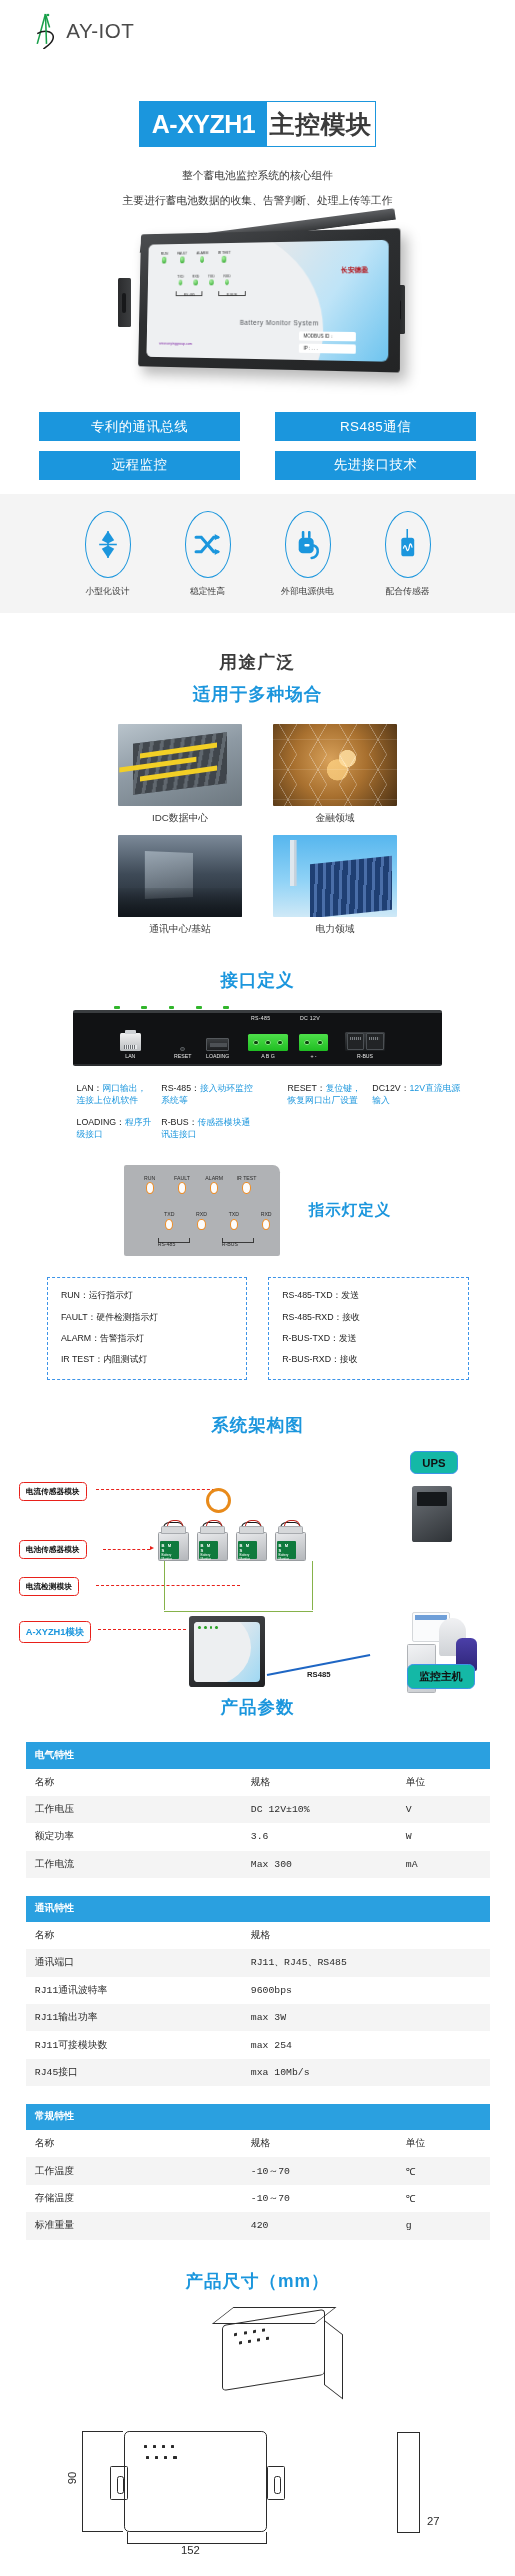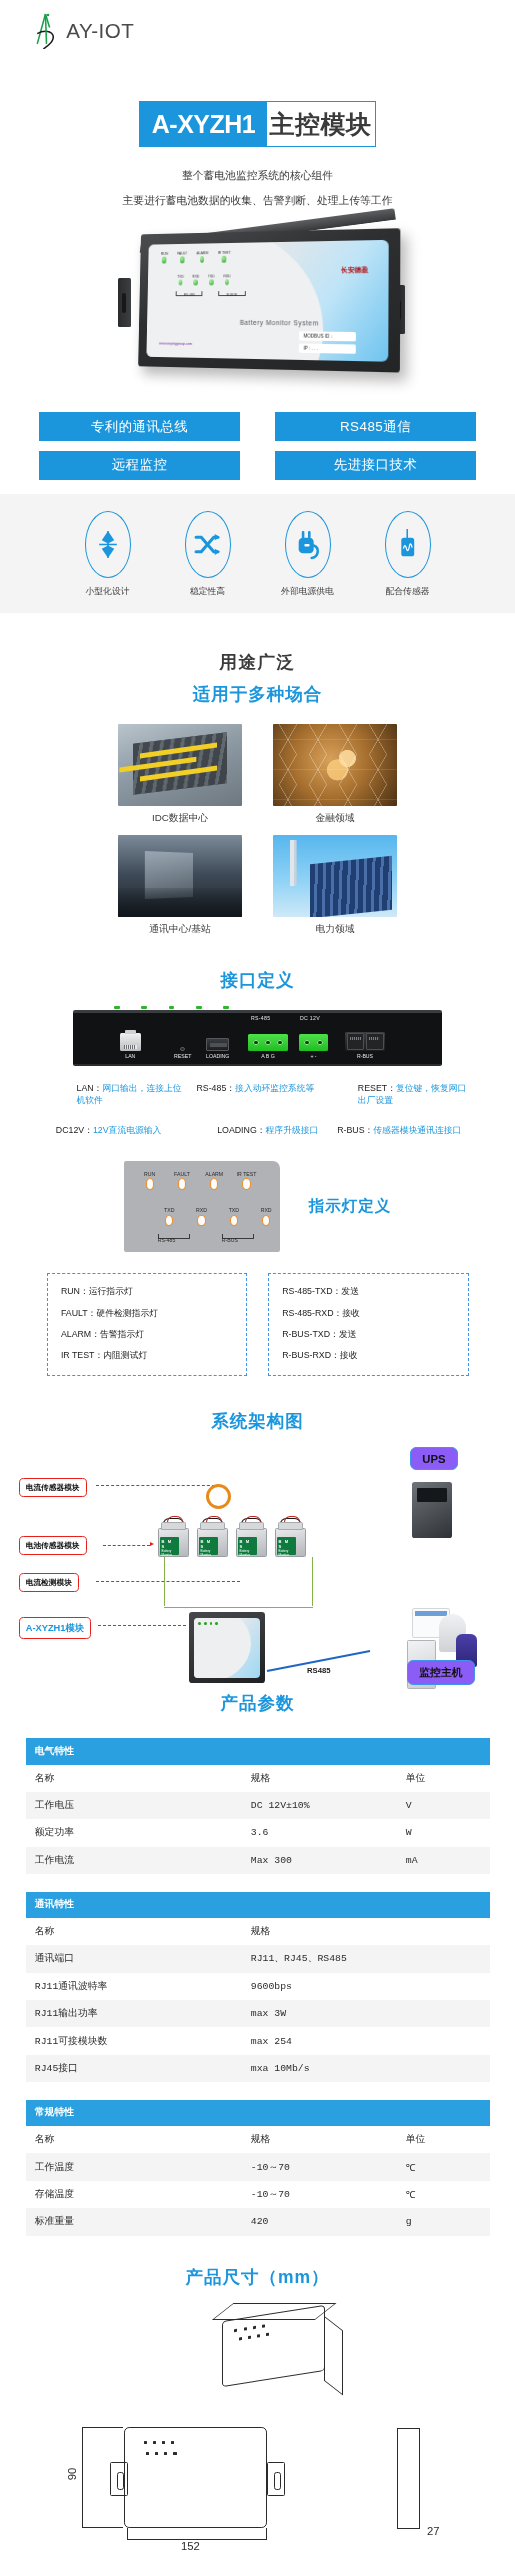--- a/index.html
+++ b/index.html
@@ -147,21 +147,21 @@
   .usbport { width: 23px; height: 13.4px; background: linear-gradient(180deg,#3a3d40,#1c1e20); border:1px solid #54585c; border-radius:1px; position:relative;}
   .usbport::after{content:"";position:absolute;left:2.6px;top:4.6px;width:17.5px;height:3.6px;background:#4d5155;}
   .grnblk { height: 17.5px; background: linear-gradient(180deg,#4ee04a,#1fbd22); border-radius:1.5px; display:flex; align-items:center; justify-content:space-around; padding: 0 1.5px;}
   .grnblk span { width: 5.7px; height: 5.7px; border-radius:50%; background:#0d3f0d; box-shadow: inset 0 0 0 1px #7ef07a;}
   .pinlabel { position:absolute; font-size: 5.2px; color:#e8e8e8; letter-spacing:0.3px;}
   .rbus { width: 40px; height: 19.6px; background: linear-gradient(180deg,#3c3f42,#191b1d); border-radius:1.5px; display:flex; gap:1.5px; padding:1.5px;}
   .rbus i { flex:1; background:#222426; border:0.5px solid #4c5054; border-radius:1px; position:relative;}
   .rbus i::after{content:"";position:absolute;left:2.1px;top:2.6px;right:2.1px;height:3.6px;
     background: repeating-linear-gradient(90deg,#787c80 0 1px,#2a2c2e 1px 2.1px);}
 
-  .iface-text { display:grid; grid-template-columns: 1fr 1fr 1fr; width: 422px; margin: 17.5px auto 0; row-gap: 18px; }
+  .iface-text { display:grid; grid-template-columns: 1fr 1fr 1fr 1fr; width: 422px; margin: 17.5px auto 0; row-gap: 10px; }
   .iface-row { font-size: 8.8px; color: #222; }
   .iface-row .k { color:#1c1c1c; }
   .iface-row .v { color:#1b96dd; }
   .iface-text .col-l { padding-left: 30px; }
   .iface-text .col-r { padding-left: 9.3px; }
 
   
   .led-section { display:flex; align-items:center; justify-content:center; gap: 29px; margin-top: 24px; }
   .led-panel { width: 156px; height: 91px; background: #b0b2b5; border-radius: 2.1px 7.2px 2.1px 2.1px; position: relative; }
   .lp-row1 { position:absolute; left: 14.4px; top: 9.3px; display:flex; gap: 9.3px; }
@@ -175,21 +175,21 @@
   .led-defs { display:grid; grid-template-columns: 1fr 1fr; width: 422px; margin: 20.6px auto 0; gap: 0 20.6px;}
   .dashbox { border: 1px dashed #3d94e8; padding: 12.4px 13.4px; }
   .dashbox div { font-size: 8.8px; color:#222; margin-bottom: 9.3px;}
   .dashbox div:last-child { margin-bottom: 0; }
 
   
   .arch { position: relative; width: 515px; height: 242px; margin-top: 11.3px; }
   .tagbox { position:absolute; border: 1.5px solid #e8201a; border-radius: 4.6px; background:#fff;
     font-size: 7.7px; font-weight: bold; color:#111; padding: 3.6px 6.2px; white-space: nowrap; }
   .tagbox.blue-t { color:#1b96dd; }
-  .tagbox-round { position:absolute; border: 1.5px solid #3d94e8; border-radius: 6.2px; background:#8b5cf6;
+  .tagbox-round { position:absolute; border: 1.5px solid #3d94e8; border-radius: 6.2px; background:#14b8a6;
     font-size: 10.8px; font-weight: bold; color:#111; padding: 4.6px 11.3px; }
   .dashline { position:absolute; border-top: 1.5px dashed #e8201a; }
   .arrowhead { position:absolute; width:0;height:0;border-left:4.6px solid #e8201a;border-top:2.6px solid transparent;border-bottom:2.6px solid transparent;}
   .batt { position:absolute; width: 32px; height: 36px; }
   .batt .body { position:absolute; left:0; top: 7.2px; width: 31px; height: 29px;
     background: linear-gradient(165deg,#e9eaec,#b4b7bb); border-radius: 1.5px; border:0.5px solid #9a9da1;}
   .batt .bms { position:absolute; left: 2.1px; top: 16.5px; width: 18.5px; height: 17.5px; background:#0f7a3d; border-radius:1px; color:#fff; font-size:3.1px; padding:1.5px;}
   .batt .bms b { font-size: 4.1px; letter-spacing:1px; display:block;}
   .batt .cap { position:absolute; left: 3.1px; top: 1px; width: 25px; height: 8.2px; background:#d6d8da; border-radius: 1.5px 1.5px 0 0; border:0.5px solid #a7aaae;}
   .batt .wire { position:absolute; left: 5.2px; top: -3.1px; width: 20.6px; height: 7.2px; border: 1.5px solid #1a1a1a; border-bottom:none; border-radius: 6.2px 6.2px 0 0;}
@@ -775,18 +775,18 @@
       <div class="dim-line" style="left: 82px; top: 129px; width: 41px; height: 1px;"></div>
       <div class="dim-line" style="left: 82px; top: 229px; width: 41px; height: 1px;"></div>
       <div class="dim-txt" style="left: 66px; top: 170px; transform: rotate(-90deg);">90</div>
 
       <div class="dim-line" style="left: 127px; top: 241px; width: 140px; height: 1px;"></div>
       <div class="dim-line" style="left: 127px; top: 230px; width: 1px; height: 12.4px;"></div>
       <div class="dim-line" style="left: 266px; top: 230px; width: 1px; height: 12.4px;"></div>
       <div class="dim-txt" style="left: 181px; top: 242px;">152</div>
 
       <div class="side-box"></div>
-      <div class="dim-txt" style="left: 427px; top: 227px;">27</div>
+      <div class="dim-txt" style="left: 427px; top: 213px;">27</div>
     </div>
   </div>
 
 </div>
 
 
 </body></html>

